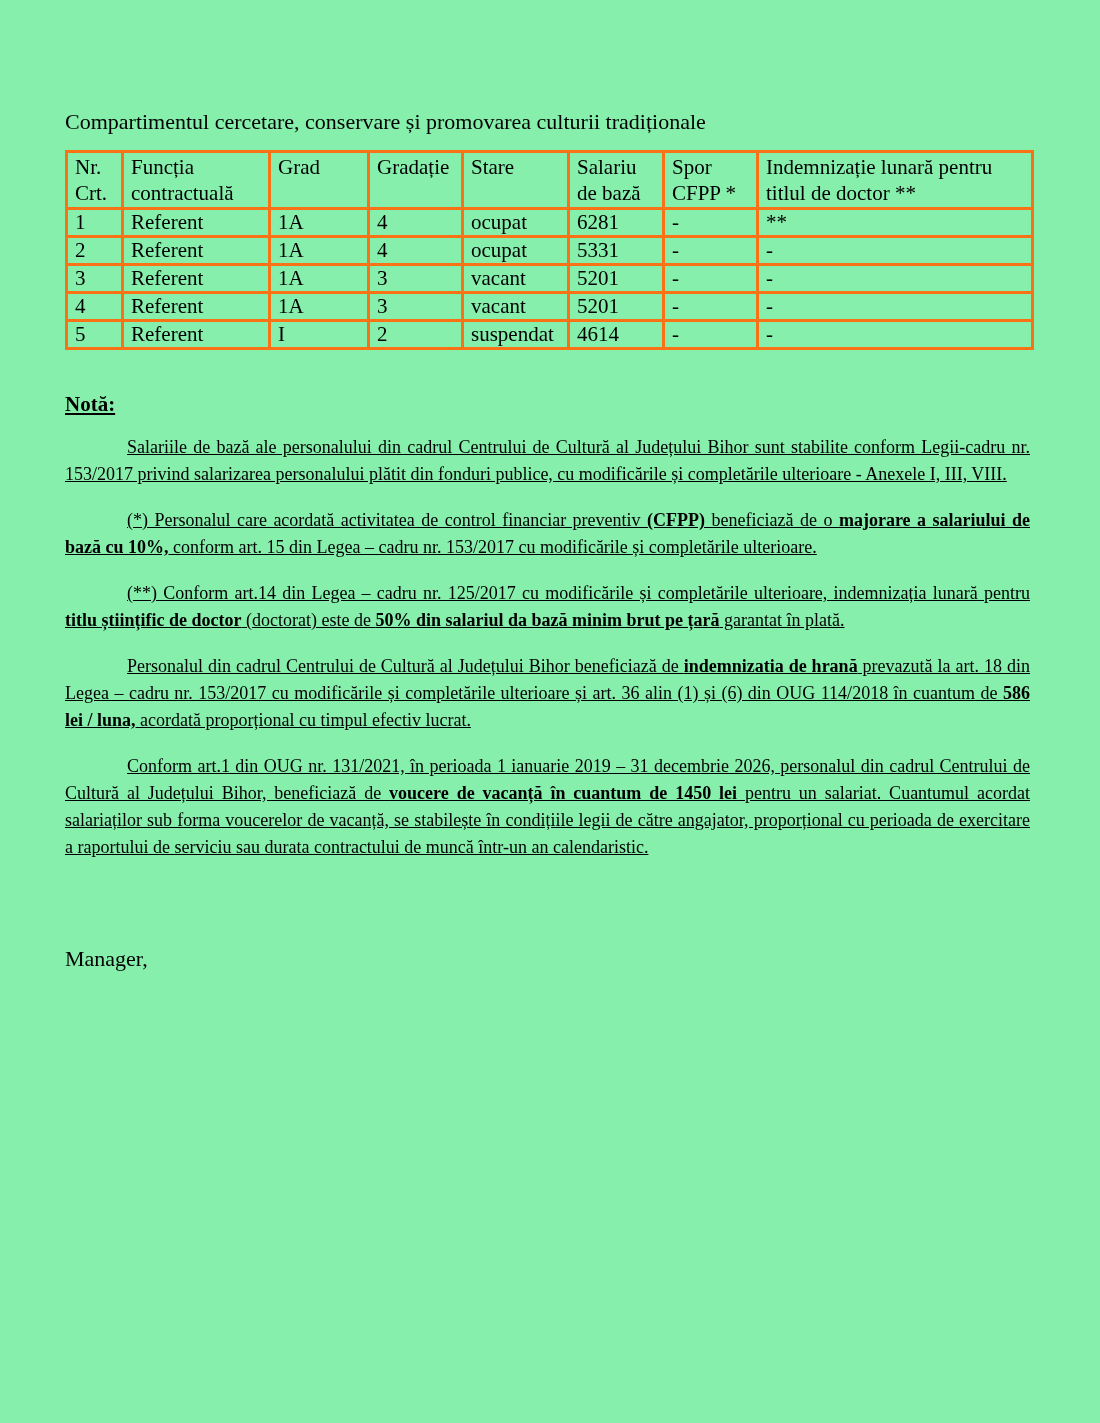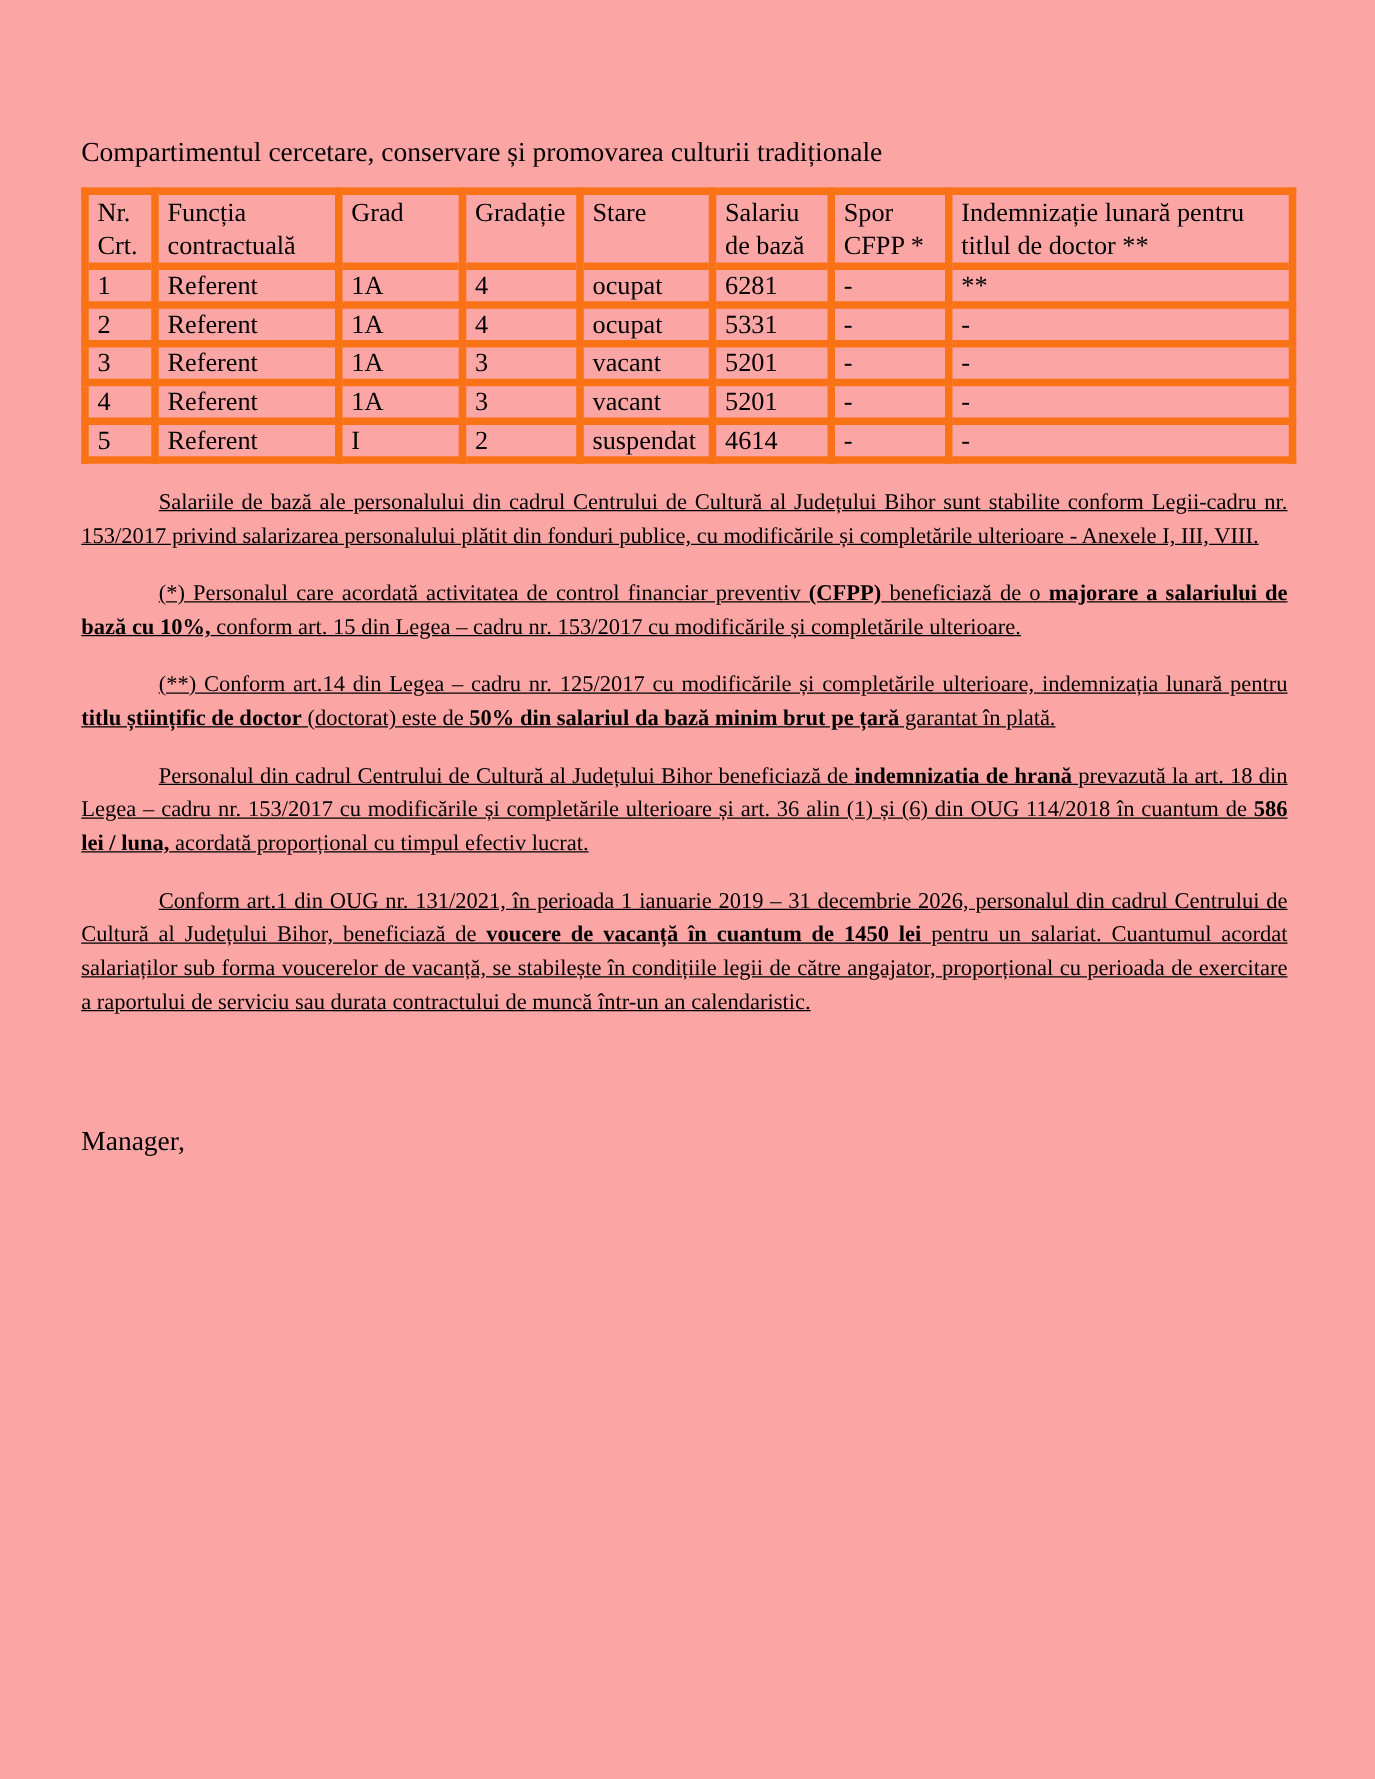--- a/index.html
+++ b/index.html
@@ -1,41 +1,41 @@
 <!DOCTYPE html>
 <html lang="ro"><head>
 <meta charset="utf-8">
 <style>
   html, body { margin: 0; padding: 0; background: #ffffff; }
   .page {
     position: relative;
     width: 1100px;
     height: 1423px;
-    background: #fca5a5;
+    background: #86efac;
     color: #000000;
     font-family: "Liberation Serif", "DejaVu Serif", serif;
     box-sizing: border-box;
     padding: 108px 70px 0 65px;
     overflow: hidden;
   }
   .title {
     font-size: 22px;
     line-height: 28px;
     margin: 0 0 14px 0;
     font-weight: normal;
   }
   table.staff {
     border-collapse: collapse;
     width: 966px;
     table-layout: fixed;
     font-size: 21px;
     border: 2px solid #000;
   }
   .staff th, .staff td {
-    border: 6px solid #f97316;
+    border: 3px solid #f97316;
     font-weight: normal;
     text-align: left;
     box-sizing: border-box;
     overflow: hidden;
   }
   .staff th {
     vertical-align: top;
     white-space: pre-line;
     line-height: 26px;
     height: 54px;
@@ -154,20 +154,23 @@
           <td>I</td>
           <td>2</td>
           <td>suspendat</td>
           <td>4614</td>
           <td>-</td>
           <td>-</td>
         </tr>
       </tbody>
   </table>
 
+  <div>
+    <span class="note-heading">Notă:</span>
+  </div>
 
   <div class="paragraphs">
       <p class="para"><span>Salariile de bază ale personalului din cadrul Centrului de Cultură al Județului Bihor sunt stabilite conform Legii-cadru nr. 153/2017  privind salarizarea personalului plătit din fonduri publice, cu modificările și completările ulterioare -  Anexele I, III, VIII.</span></p>
       <p class="para"><span>(*) Personalul care acordată activitatea de control financiar preventiv </span><b>(CFPP)</b><span> beneficiază de o </span><b>majorare a salariului de bază cu 10%,</b><span> conform art. 15 din Legea – cadru nr. 153/2017 cu modificările și completările ulterioare.</span></p>
       <p class="para"><span>(**) Conform art.14 din Legea – cadru nr. 125/2017 cu modificările și completările ulterioare, indemnizația lunară pentru </span><b>titlu științific de doctor</b><span> (doctorat) este de </span><b>50% din salariul da bază minim brut pe țară</b><span> garantat în plată.</span></p>
       <p class="para"><span>Personalul din cadrul Centrului de Cultură al Județului Bihor beneficiază de </span><b>indemnizatia de hrană</b><span> prevazută la art. 18 din Legea – cadru nr. 153/2017 cu modificările și completările ulterioare și art. 36 alin (1) și (6) din OUG 114/2018 în cuantum de </span><b>586 lei / luna,</b><span>  acordată proporțional cu timpul efectiv lucrat.</span></p>
       <p class="para"><span>Conform art.1 din OUG nr. 131/2021, în perioada 1 ianuarie 2019 – 31 decembrie 2026, personalul din cadrul Centrului de Cultură al Județului Bihor, beneficiază de </span><b>voucere de vacanță în cuantum de 1450 lei</b><span> pentru un salariat. Cuantumul acordat salariaților sub forma voucerelor de vacanță, se stabilește în condițiile legii de către angajator, proporțional cu perioada de exercitare a raportului de serviciu sau durata contractului de muncă într-un an calendaristic.</span></p>
     </div>
 
   <div class="signature">

